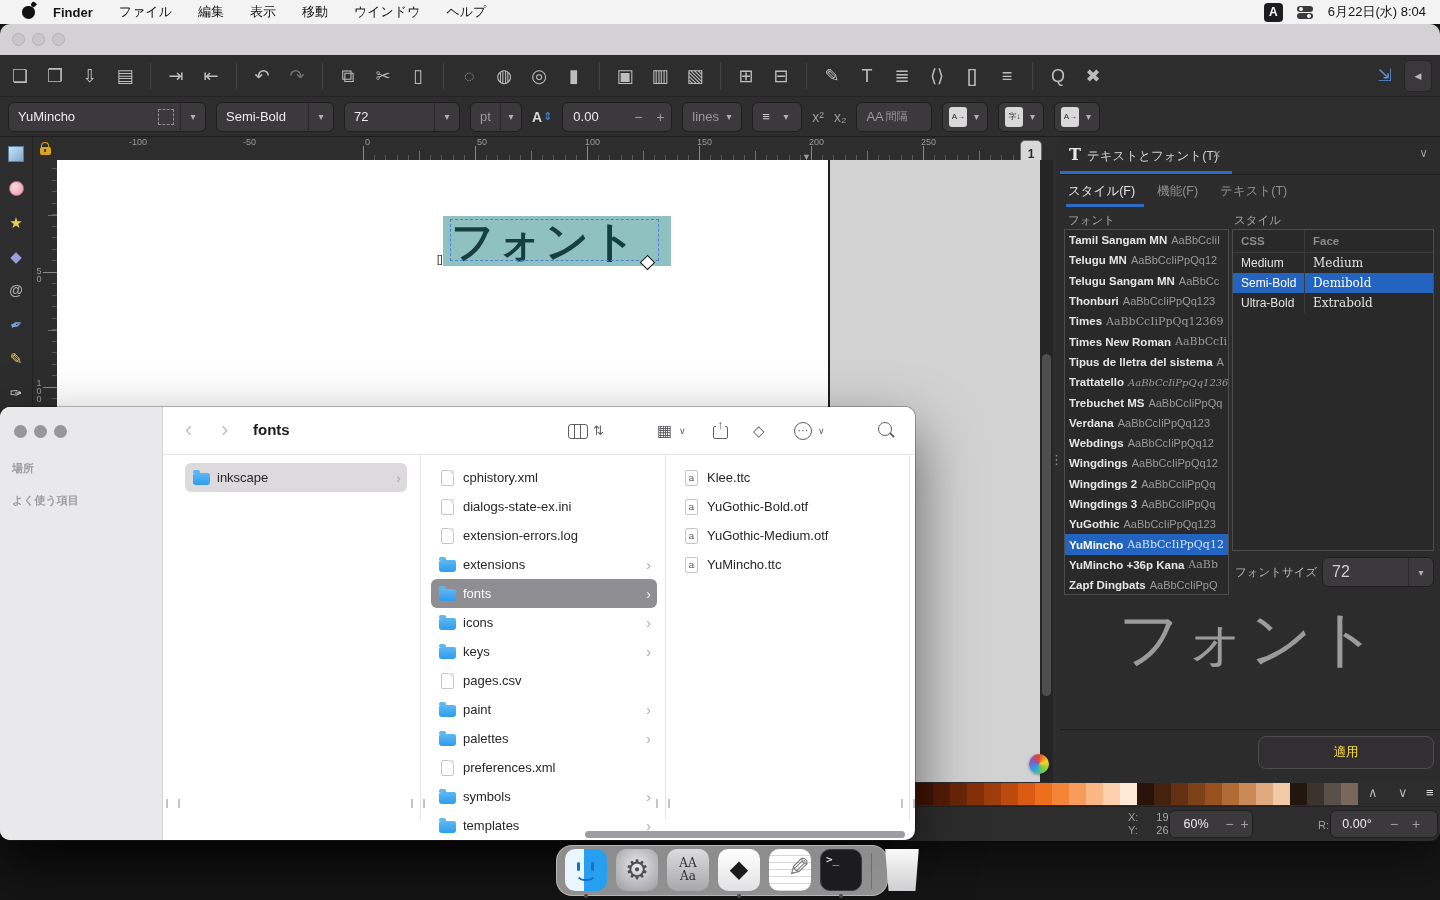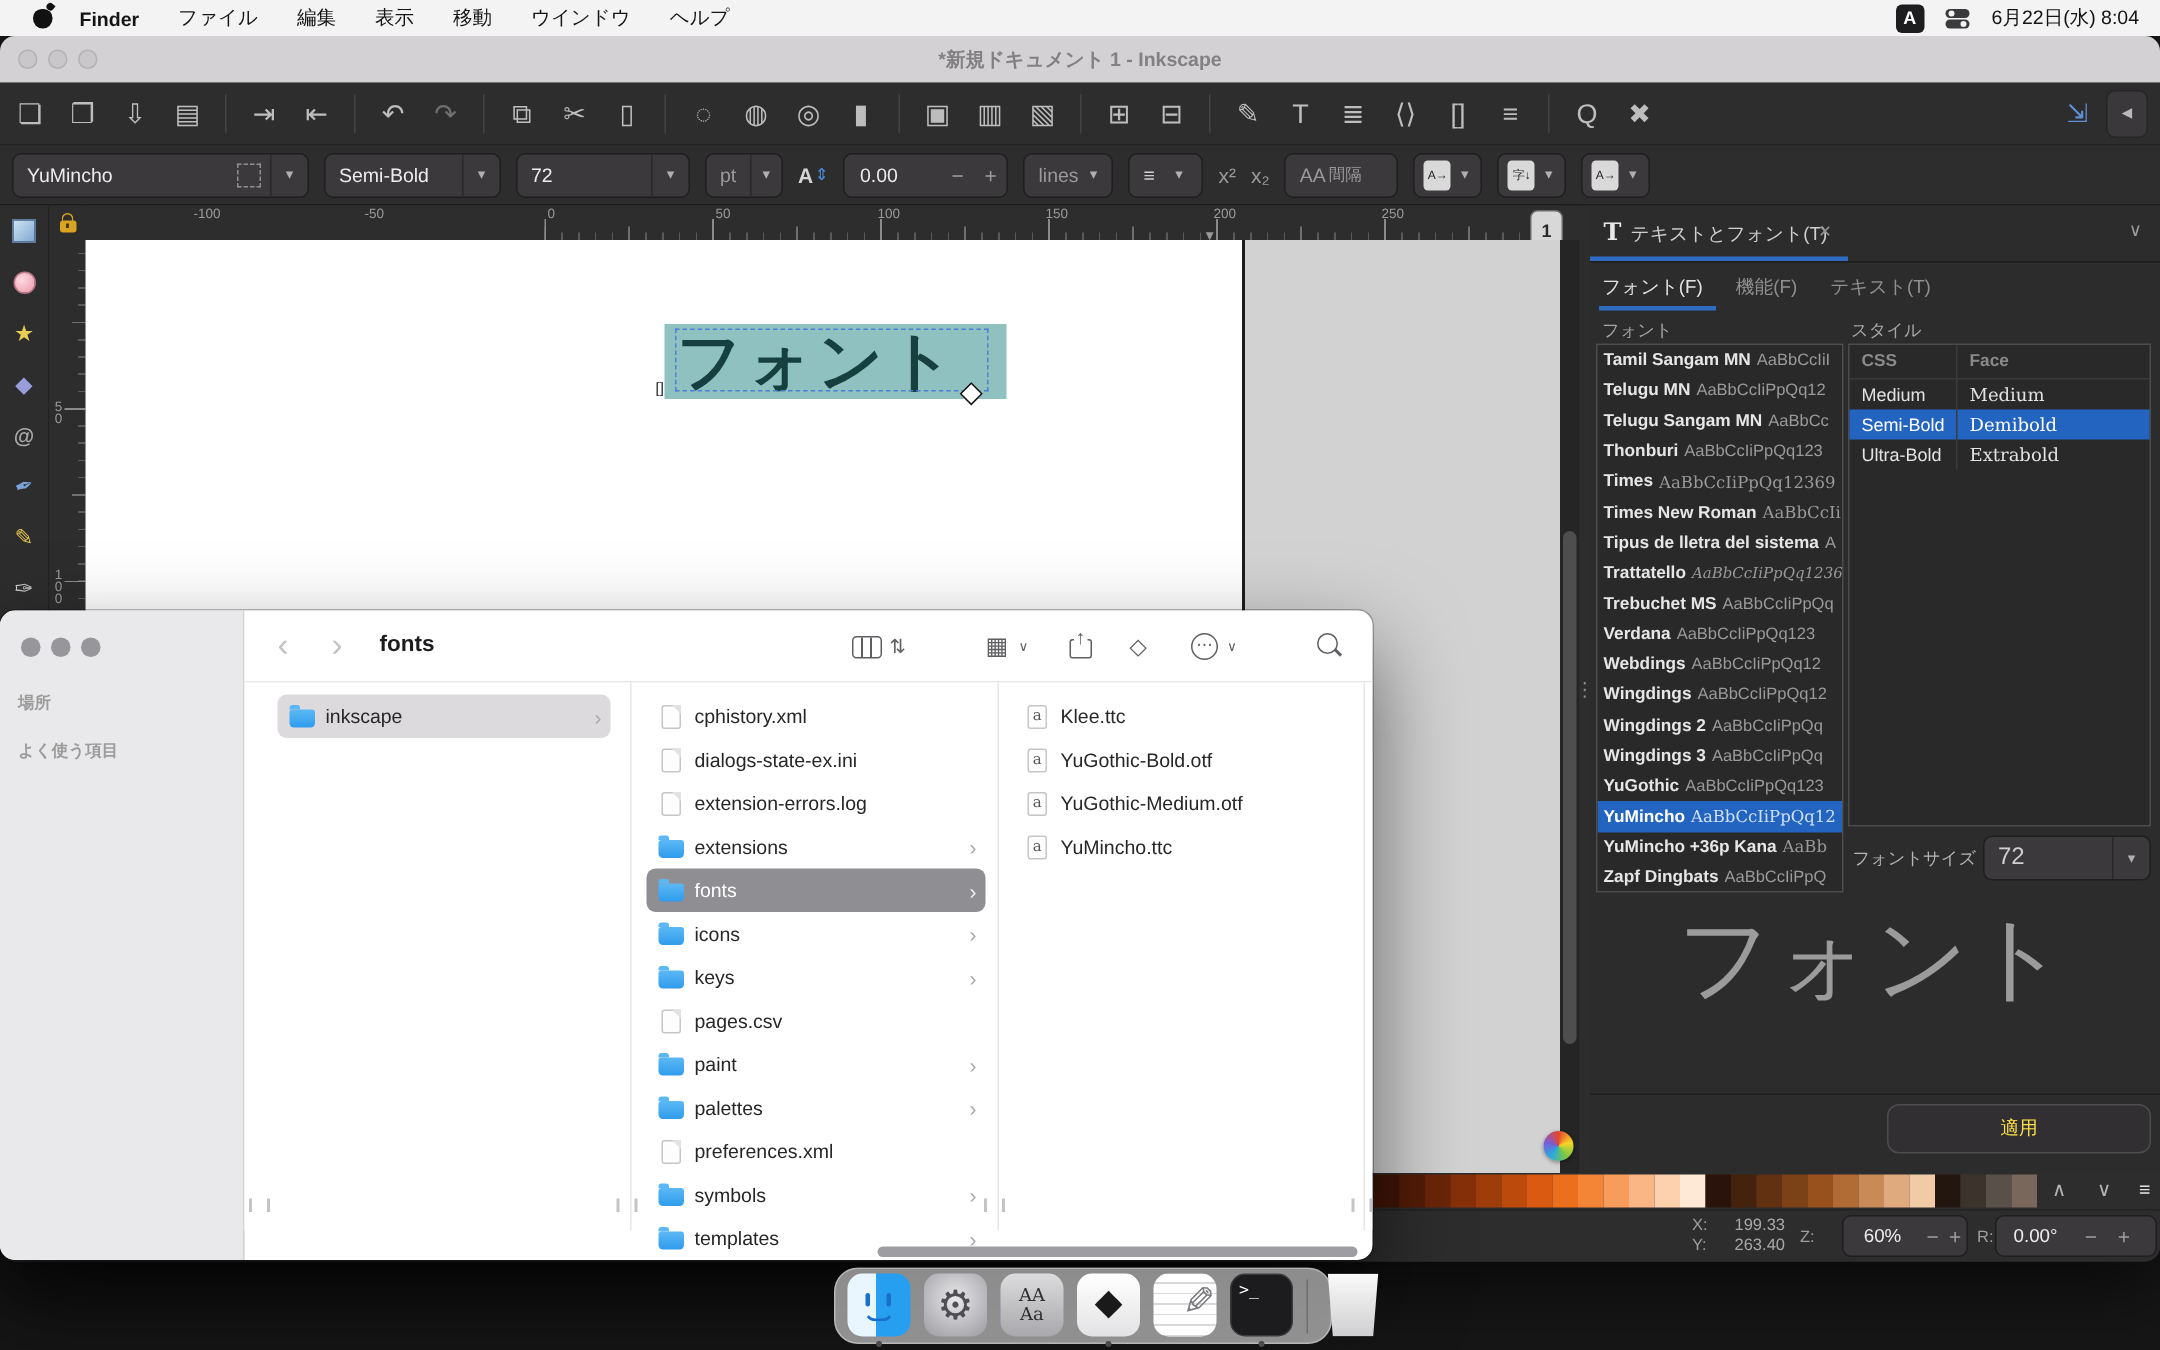--- a/index.html
+++ b/index.html
@@ -202,21 +202,20 @@
 </head>
 <body>
 
 <div id="screen" data-name="desktop">
 
   <div id="ink" data-name="inkscape-window">
     <div class="titlebar" data-name="inkscape-titlebar">
       <span class="tl" style="left:12px" data-name="close-window-button"></span>
       <span class="tl" style="left:32px" data-name="minimize-window-button"></span>
       <span class="tl" style="left:52px" data-name="zoom-window-button"></span>
-      <div class="title" data-name="window-title">*新規ドキュメント 1 - Inkscape</div>
     </div>
 
     <div id="cmdbar" data-name="command-toolbar">
 
       <span class="tailwrap">
         <span class="snap" data-name="snap-toggle-icon">⇲</span>
         <span class="collapse" data-name="collapse-panel-button">◀</span>
       </span>
 
         <span class="ci" data-name="new-document-icon">❏</span>
@@ -432,21 +431,21 @@
     <div id="panel" data-name="text-and-font-panel">
       <div class="phead" data-name="panel-header">
         <span class="ticon" data-name="text-dialog-icon">T</span>
         <span class="ptitle" data-name="panel-tab-title">テキストとフォント(T)</span>
         <span class="pclose" data-name="close-icon">✕</span>
         <span class="punderline" data-name="active-tab-underline"></span>
         <span class="pchev" data-name="chevron-down-icon">∨</span>
       </div>
       <div class="ptabs" data-name="panel-tabs">
 
-      <span data-name="フォント(F)" class="active">フォント(F)</span>
+      <span data-name="フォント(F)" class="active">スタイル(F)</span>
           <span data-name="機能(F)">機能(F)</span>
           <span data-name="テキスト(T)">テキスト(T)</span>
         </div>
       <span class="tabline" data-name="subtab-underline"></span>
       <span class="grplabel" style="left:8px" data-name="font-group-label">フォント</span>
       <span class="grplabel" style="left:174px" data-name="style-group-label">スタイル</span>
 
       <div id="fontlist" data-name="font-list">
 
           <div class="frow2" data-name="font-list-item">
@@ -609,21 +608,21 @@
       <span class="pc" style="left:1398px" data-name="palette-scroll-down-icon">∨</span>
       <span class="pc" style="left:1426px;color:#e0e0e0" data-name="palette-menu-icon">≡</span>
     </div>
 
     <div id="statusbar" data-name="status-bar">
       <div class="xy" data-name="cursor-coordinates">
         <span class="lab">X:</span><span class="v" data-name="cursor-x">199.33</span><br>
         <span class="lab">Y:</span><span class="v" data-name="cursor-y">263.40</span>
       </div>
       <span class="zlab" data-name="zoom-label">Z:</span>
-      <span class="sbox" style="left:1228px;width:84px" data-name="zoom-control">
+      <span class="sbox" style="left:1169px;width:84px" data-name="zoom-control">
         <span class="val" data-name="zoom-value">60%</span>
         <span class="b" data-name="zoom-out-button">−</span>
         <span class="b" data-name="zoom-in-button">+</span>
       </span>
       <span class="rlab" data-name="rotation-label">R:</span>
       <span class="sbox" style="left:1330px;width:108px" data-name="rotation-control">
         <span class="val" data-name="rotation-value">0.00°</span>
         <span class="b" data-name="rotate-ccw-button">−</span>
         <span class="b" data-name="rotate-cw-button">+</span>
       </span>

